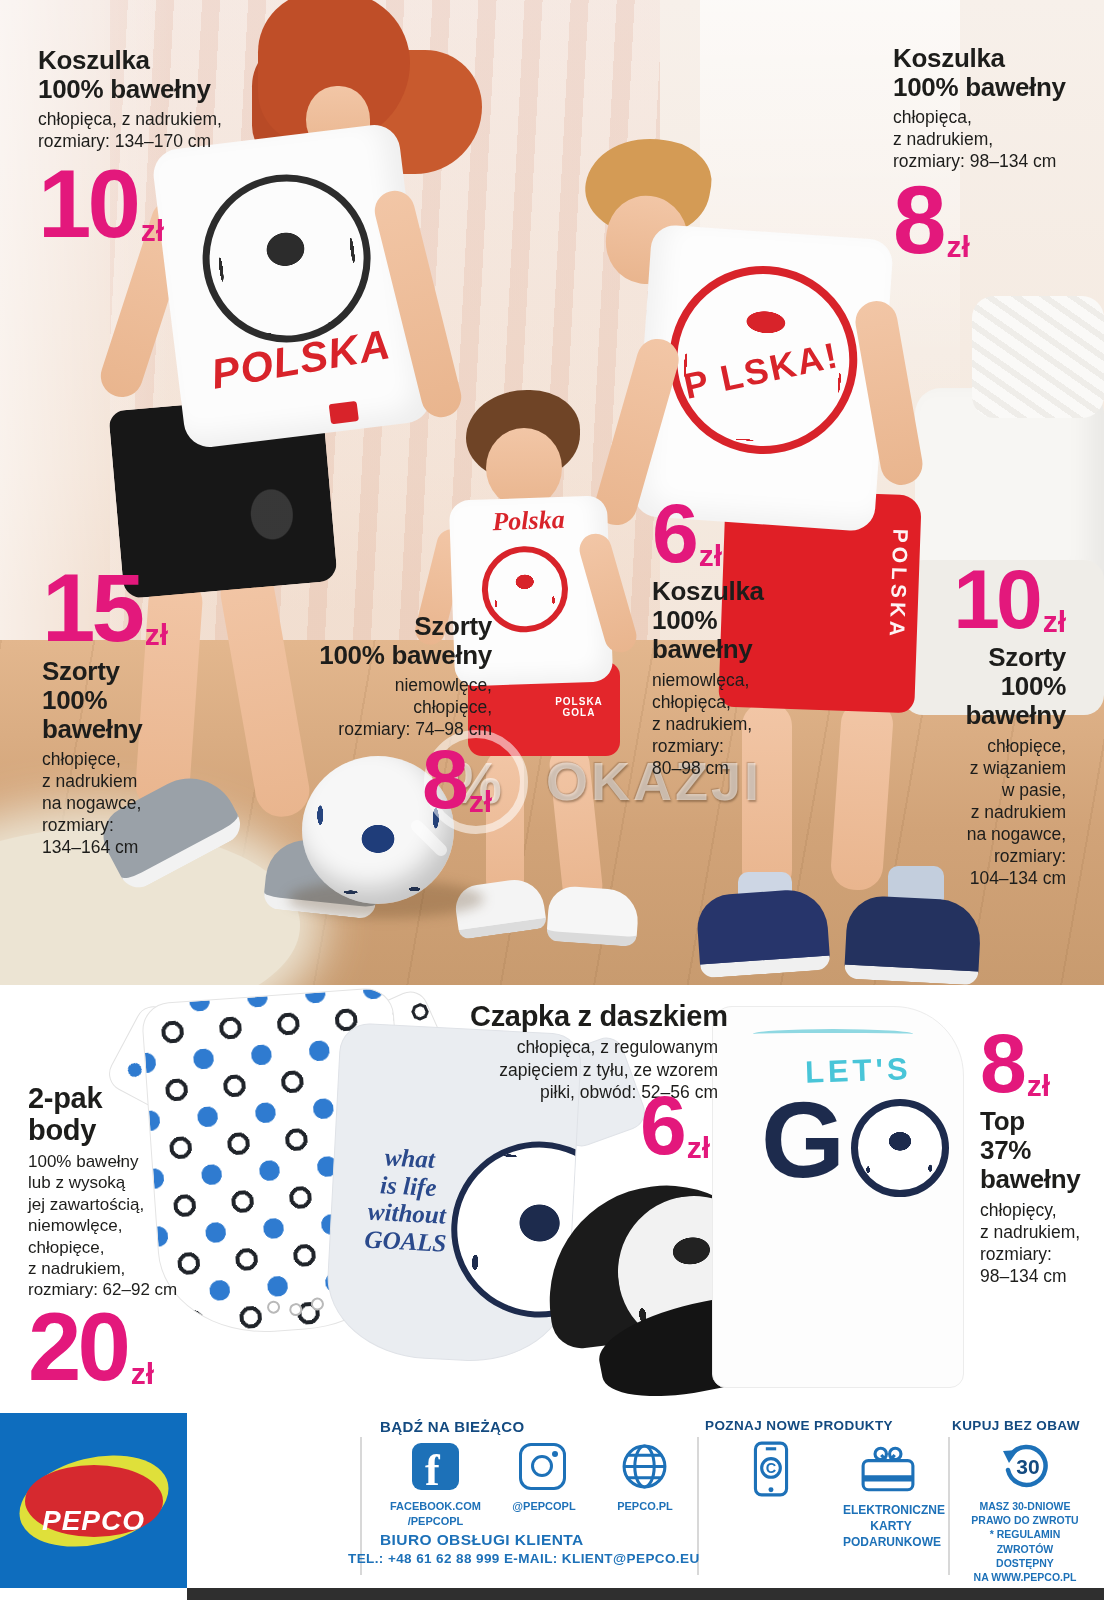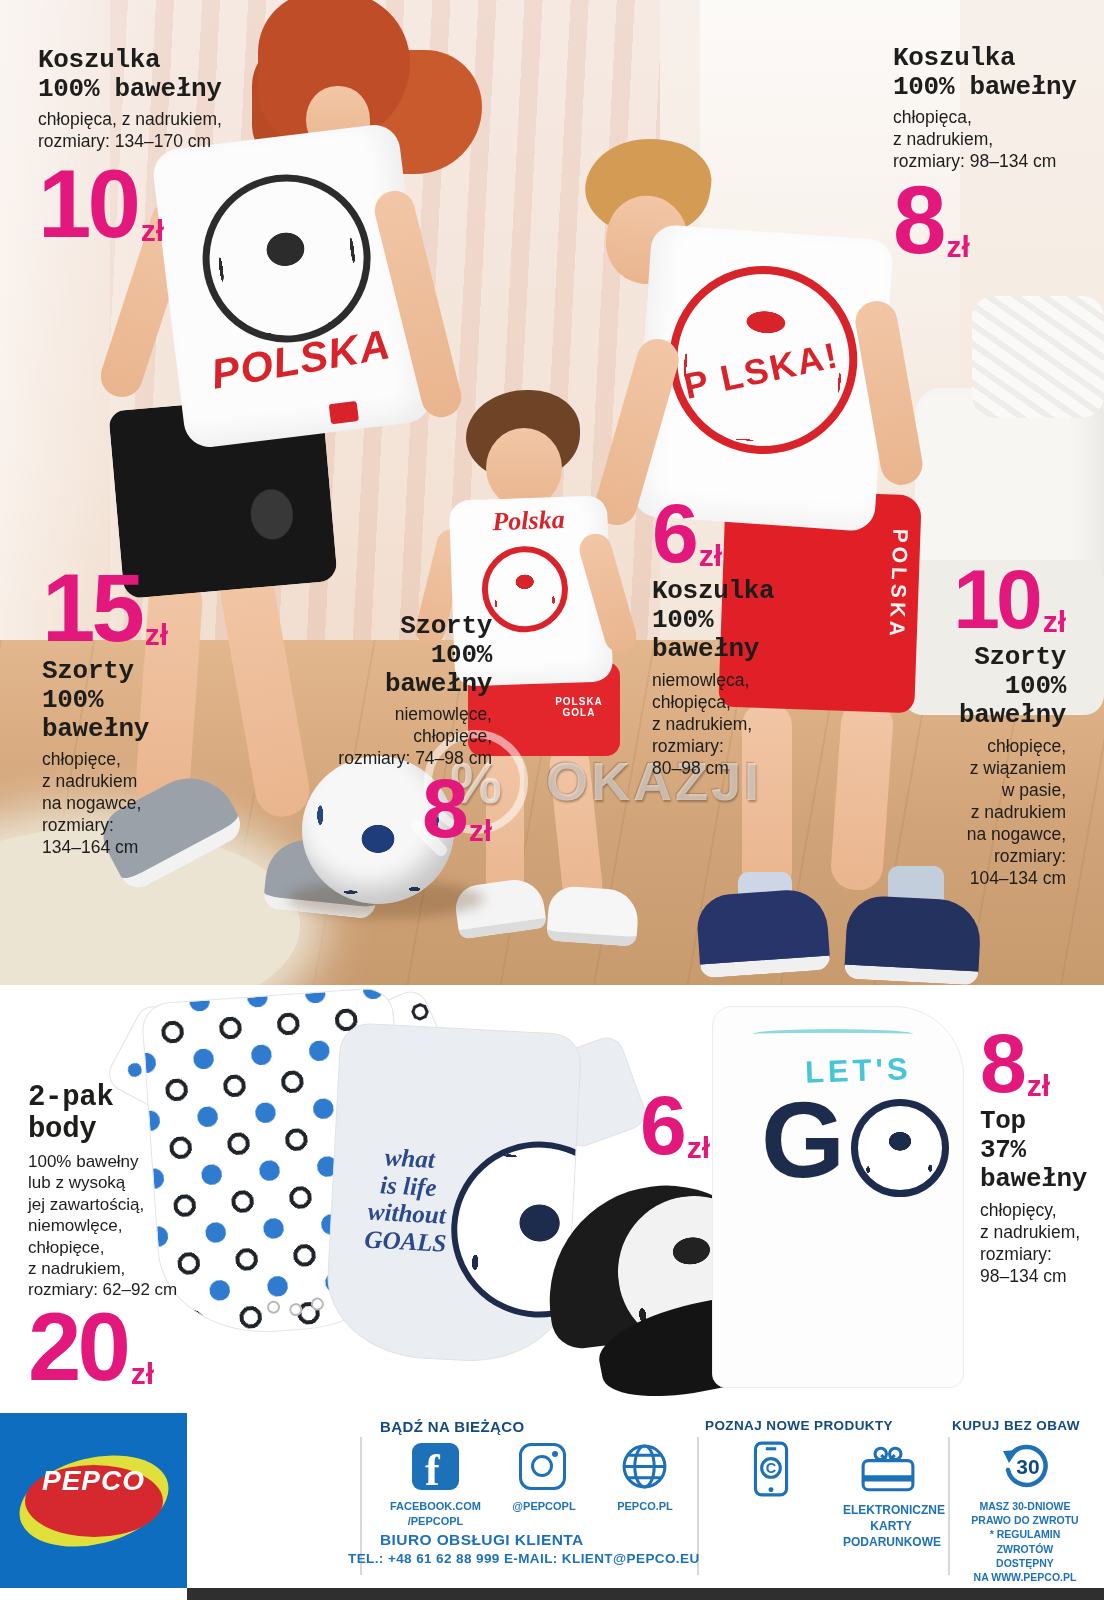--- a/index.html
+++ b/index.html
@@ -162,35 +162,35 @@
   .tank-lets{position:absolute;left:92px;top:46px;color:#49c5d8;font-weight:900;font-size:31px;letter-spacing:4px;transform:rotate(-2deg);}
   .tank-g{position:absolute;left:48px;top:70px;color:var(--navy);font-weight:900;font-size:108px;}
   .tank-ballo{position:absolute;left:138px;top:92px;width:98px;height:98px;border-radius:50%;border:7px solid var(--navy);
     background:radial-gradient(closest-side at 50% 42%,var(--navy) 26%,transparent 27%),
       radial-gradient(closest-side at 12% 76%,var(--navy) 17%,transparent 18%),
       radial-gradient(closest-side at 86% 74%,var(--navy) 16%,transparent 17%),#fff;}
 
   
   .pblock{position:absolute;z-index:6;color:var(--ink);}
   .pblock.right{text-align:right;}
-  .ptitle{font-weight:800;font-size:26px;line-height:1.12;letter-spacing:-.3px;font-family:Liberation Mono, monospace;}
+  .ptitle{font-weight:800;font-size:26px;line-height:1.12;letter-spacing:-.3px;}
   .ptitle.big{font-size:29px;}
   .pdesc{font-weight:500;font-size:17.5px;line-height:1.26;margin-top:4px;}
   .pprice{font-weight:800;color:var(--pink);line-height:.8;margin-top:14px;letter-spacing:-4px;}
   .pprice .num{font-size:96px;}
   .pprice.md .num{font-size:84px;}
   .pprice .unit{font-size:30px;letter-spacing:0;margin-left:4px;position:relative;top:4px;}
   .pprice.first{margin-top:0;margin-bottom:10px;}
 
   
   .f-square{left:0;top:1413px;width:187px;height:175px;background:var(--pepco-blue);display:flex;align-items:center;justify-content:center;}
   .logo-wrap{position:relative;width:152px;height:86px;}
   .logo-yellow{position:absolute;inset:0;background:#dfe03a;border-radius:50%;transform:rotate(-14deg);}
   .logo-red{position:absolute;left:7px;top:7px;right:7px;bottom:7px;background:#d6292f;border-radius:50%;
-    display:flex;align-items:flex-start;justify-content:center;}
+    display:flex;align-items:flex-end;justify-content:center;}
   .logo-text{color:#fff;font-weight:900;font-style:italic;font-size:28px;letter-spacing:1px;}
   .f-tagline{left:196px;top:1481px;width:156px;text-align:center;color:var(--fblue);font-weight:800;font-size:17px;line-height:1.35;}
   .f-div{top:1437px;width:2px;height:138px;background:#d8d8d8;}
   .f-head{position:absolute;text-align:left;color:var(--fnavy);font-weight:800;letter-spacing:.4px;}
   .f-label{position:absolute;text-align:center;color:var(--fblue);font-weight:800;font-size:11px;line-height:1.35;}
   .fb-icon{left:412px;top:1443px;width:47px;height:47px;background:var(--fblue);border-radius:9px;overflow:hidden;}
   .fb-f{position:absolute;left:13px;top:2px;color:#fff;font-family:"Liberation Serif",serif;font-weight:700;font-size:44px;}
   .ig-icon{left:519px;top:1443px;width:47px;height:47px;border:3.5px solid var(--fblue);border-radius:12px;}
   .ig-lens{position:absolute;left:9px;top:9px;width:22px;height:22px;border:3.5px solid var(--fblue);border-radius:50%;}
   .ig-dot{position:absolute;right:5px;top:5px;width:6px;height:6px;background:var(--fblue);border-radius:50%;}
@@ -369,20 +369,26 @@
     <p class="pdesc pre" style="font-size:17px;">100% bawełny
 lub z wysoką
 jej zawartością,
 niemowlęce,
 chłopięce,
 z nadrukiem,
 rozmiary: 62–92 cm</p>
     <div class="pprice" style="margin-top:8px;"><span class="num">20</span><span class="unit">zł</span></div>
   </div>
 
+  <div class="pblock right" style="left:470px;top:1000px;width:248px;">
+    <h3 class="ptitle big" style="white-space:nowrap;">Czapka z daszkiem</h3>
+    <p class="pdesc pre">chłopięca, z regulowanym
+zapięciem z tyłu, ze wzorem
+piłki, obwód: 52–56 cm</p>
+  </div>
   <div class="pblock" style="left:640px;top:1092px;">
     <div class="pprice md first"><span class="num">6</span><span class="unit">zł</span></div>
   </div>
 
   <div class="pblock" style="left:980px;top:1030px;width:118px;">
     <div class="pprice md first"><span class="num">8</span><span class="unit">zł</span></div>
     <h3 class="ptitle pre">Top
 37%
 bawełny</h3>
     <p class="pdesc pre">chłopięcy,

